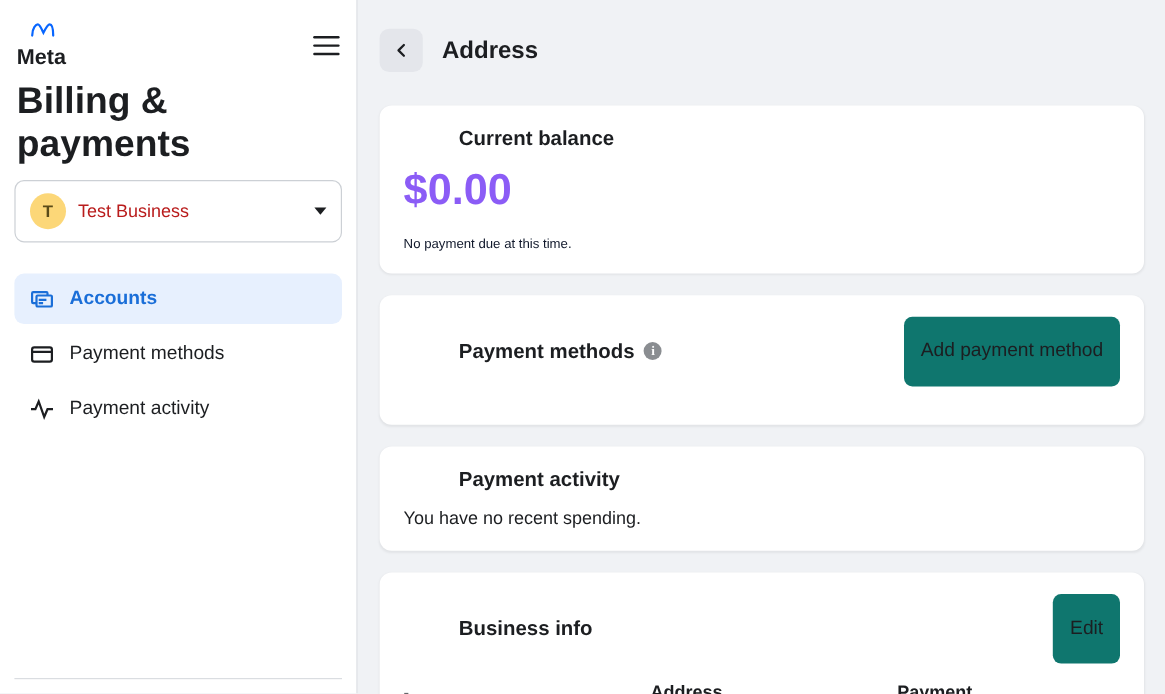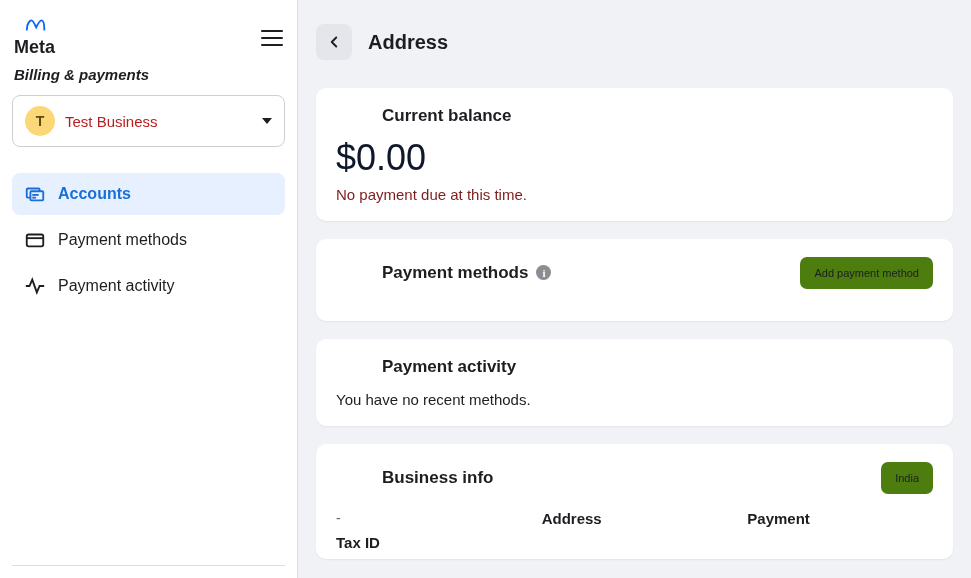--- a/index.html
+++ b/index.html
@@ -43,24 +43,23 @@
     .hamburger {
       width: 22px;
       height: 16px;
       display: flex;
       flex-direction: column;
       justify-content: space-between;
       cursor: pointer;
     }
     .hamburger div { height: 2px; background: #1c1e21; border-radius: 1px; }
     .page-title {
-      font-size: 15px;
+      font-size: 31px;
       font-weight: 700;
       padding: 2px 2px 12px 2px;
-      font-style: italic;
     }
     .biz-select {
       border: 1px solid #ccd0d5;
       border-radius: 8px;
       padding: 10px 12px;
       display: flex;
       align-items: center;
       gap: 10px;
       margin-bottom: 26px;
       cursor: pointer;
@@ -98,26 +97,26 @@
       width: 36px; height: 36px; border-radius: 8px; background: #e4e6eb;
       display: flex; align-items: center; justify-content: center; cursor: pointer;
     }
     .account-name { font-size: 20px; font-weight: 700; }
     .card {
       background: #fff; border-radius: 10px; padding: 18px 20px; margin-bottom: 18px;
       box-shadow: 0 1px 2px rgba(0,0,0,0.06);
     }
     .card-header-row { display: flex; align-items: center; justify-content: space-between; margin-bottom: 14px; }
     .card-title { font-size: 17px; font-weight: 700; color: #1c1e21; display: flex; align-items: center; gap: 8px; margin-left: 46px; }
-    .balance-amount { font-size: 36px; font-weight: 400; color: #0f172a; line-height: 1.1; margin-top: 12px; }
-    .balance-note { font-size: 15px; color: #7f1d1d; margin-top: 8px; }
+    .balance-amount { font-size: 36px; font-weight: 700; color: #8b5cf6; line-height: 1.1; margin-top: 12px; }
+    .balance-note { font-size: 11px; color: #0f172a; margin-top: 20px; }
     .body-text { font-size: 15px; color: #1c1e21; }
     .btn {
-      background: #4d7c0f; border: none; border-radius: 7px;
-      padding: 10px 14px; font-size: 11px; color: #1c1e21; cursor: pointer;
+      background: #0f766e; border: none; border-radius: 7px;
+      padding: 20px 14px; font-size: 16px; color: #1c1e21; cursor: pointer;
     }
     .info-icon {
       width: 15px; height: 15px; border-radius: 50%; background: #8a8d91;
       color: #fff; font-size: 11px; font-weight: 700; display: inline-flex;
       align-items: center; justify-content: center; font-family: Georgia, serif;
     }
     .biz-grid {
       display: grid; grid-template-columns: 1fr 1fr 1fr; gap: 10px 20px; margin-top: 16px;
     }
     .biz-label { font-size: 15px; font-weight: 700; color: #1c1e21; }
@@ -203,27 +202,27 @@
       <div class="card-title">
         <span>Payment methods</span>
         <span class="info-icon">i</span>
       </div>
       <button class="btn">Add payment method</button>
     </div>
   </section>
 
   <section class="card">
     <div class="card-title" style="margin-bottom:14px;">Payment activity</div>
-    <div class="body-text">You have no recent methods.</div>
+    <div class="body-text">You have no recent spending.</div>
   </section>
 
   <section class="card" style="padding-bottom:8px;">
     <div class="card-header-row">
       <div class="card-title">Business info</div>
-      <button class="btn">India</button>
+      <button class="btn">Edit</button>
     </div>
     <div class="biz-grid">
       <div>
         <div class="biz-value">-</div>
         <div class="biz-label" style="margin-top:8px;">Tax ID</div>
 
       </div>
       <div>
         <div class="biz-label">Address</div>
       </div>

